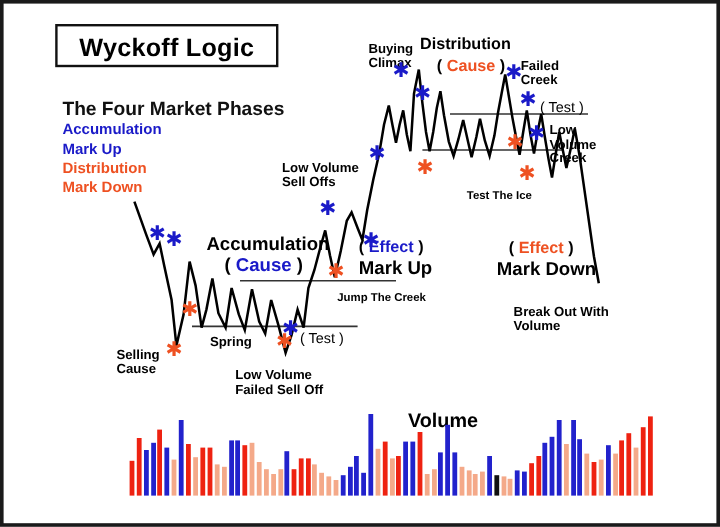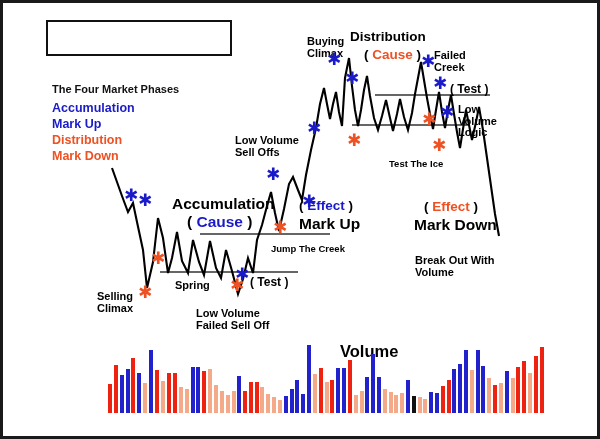--- a/index.html
+++ b/index.html
@@ -8,27 +8,27 @@
   #frame{position:absolute;left:0;top:0;width:600px;height:439px;
          box-sizing:border-box;border:3px solid #1a1a1a;background:#ffffff;}
   #stage{position:absolute;left:0;top:0;width:600px;height:439px;}
   svg{position:absolute;left:0;top:0;}
   .lbl{position:absolute;white-space:pre;line-height:1.05;}
   .title-box{position:absolute;left:46px;top:20px;width:186px;height:36px;
              border:2px solid #111;box-sizing:border-box;background:#fff;}
   .title-txt{position:absolute;left:46px;top:23px;width:186px;height:36px;
              display:flex;align-items:center;justify-content:center;
              font-size:21px;font-weight:bold;color:#000;letter-spacing:.2px;}
-  .phases-h{left:52px;top:84px;font-size:11px;font-weight:bold;color:#111;}
+  .phases-h{left:52px;top:84px;font-size:16px;font-weight:bold;color:#111;}
   .ph{left:52px;font-size:12.5px;font-weight:bold;}
   .blue{color:#1a1ac8;}
   .orng{color:#ee5122;}
   .blk{color:#000;}
   .t11{font-size:11px;font-weight:bold;}
-  .t12{font-size:12px;font-weight:bold;}
+  .t12{font-size:12px;font-weight:normal;}
   .t13{font-size:13.5px;font-weight:bold;}
   .t15{font-size:15.5px;font-weight:bold;}
   .t16{font-size:16.5px;font-weight:bold;}
   .t9{font-size:9.5px;font-weight:bold;}
   .ctr{text-align:center;}
   .ast{position:absolute;font-size:17px;font-weight:bold;line-height:1;
        font-family:"DejaVu Sans", sans-serif;}
 </style>
 </head>
 <body>
@@ -41,59 +41,60 @@
     <g id="range-lines">
         <line x1="200" x2="330" y1="234" y2="234" stroke="#333" stroke-width="1.3"></line>
         <line x1="160" x2="298" y1="272" y2="272" stroke="#333" stroke-width="1.3"></line>
         <line x1="375" x2="490" y1="95" y2="95" stroke="#333" stroke-width="1.3"></line>
         <line x1="352" x2="470" y1="125" y2="125" stroke="#333" stroke-width="1.3"></line>
       </g>
     <polyline id="price-line" fill="none" stroke="#000000" stroke-width="2.1" stroke-linejoin="miter" stroke-linecap="butt" points="112,168 122,196 128,212 133,203 137,222 143,250 147,288 153,262 158,218 163,238 168,273 172,258 177,232 182,261 188,273 193,240 199,262 204,275 210,241 216,268 221,278 226,250 232,271 238,294 243,279 248,258 253,273 257,240 262,225 267,206 271,192 275,213 279,231 284,209 289,184 293,177 298,190 302,200 306,175 311,150 316,128 320,104 324,88 327,104 330,119 333,104 336,92 339,112 342,126 345,78 349,58 352,86 355,110 358,126 361,110 364,90 367,76 370,96 374,118 378,130 382,116 386,100 390,118 393,131 397,114 400,99 404,117 408,130 412,113 415,94 418,78 421,62 424,80 427,98 430,114 433,129 436,110 439,92 442,112 445,128 448,110 451,95 454,114 457,132 460,148 463,129 466,110 469,125 472,140 476,122 479,107 483,130 487,158 491,186 495,214 499,236"></polyline>
   </svg>
 
   <div class="title-box"></div>
+  <div class="title-txt">Wyckoff Logic</div>
 
   <div class="lbl phases-h">The Four Market Phases</div>
   <div class="lbl ph blue" style="top:102px">Accumulation</div>
   <div class="lbl ph blue" style="top:118px">Mark Up</div>
   <div class="lbl ph orng" style="top:134px">Distribution</div>
   <div class="lbl ph orng" style="top:150px">Mark Down</div>
 
   <div class="lbl t15 blk" style="left:172px;top:196px">Accumulation</div>
   <div class="lbl t15" style="left:187px;top:214px"><span class="blk">( </span><span class="blue">Cause</span><span class="blk"> )</span></div>
 
   <div class="lbl t13 blk ctr" style="left:350px;top:30px">Distribution</div>
   <div class="lbl t13" style="left:364px;top:48px"><span class="blk">( </span><span class="orng">Cause</span><span class="blk"> )</span></div>
 
   <div class="lbl t13" style="left:299px;top:199px"><span class="blk">( </span><span class="blue">Effect</span><span class="blk"> )</span></div>
   <div class="lbl t15 blk" style="left:299px;top:216px">Mark Up</div>
 
   <div class="lbl t13" style="left:424px;top:200px"><span class="blk">( </span><span class="orng">Effect</span><span class="blk"> )</span></div>
   <div class="lbl t15 blk" style="left:414px;top:217px">Mark Down</div>
 
   <div class="lbl t11 blk" style="left:97px;top:291px">Selling
-Climax</div>
+Cause</div>
   <div class="lbl t11 blk" style="left:175px;top:280px">Spring</div>
   <div class="lbl t11 blk" style="left:196px;top:308px">Low Volume
 Failed Sell Off</div>
   <div class="lbl t12 blk" style="left:250px;top:276px">( Test )</div>
   <div class="lbl t11 blk" style="left:235px;top:135px">Low Volume
 Sell Offs</div>
-  <div class="lbl t9 blk" style="left:271px;top:244px">Jump The Creek</div>
+  <div class="lbl t9 blk" style="left:281px;top:244px">Jump The Creek</div>
 
   <div class="lbl t11 blk" style="left:307px;top:36px">Buying
 Climax</div>
   <div class="lbl t11 blk" style="left:434px;top:50px">Failed
 Creek</div>
   <div class="lbl t12 blk" style="left:450px;top:83px">( Test )</div>
   <div class="lbl t11 blk" style="left:458px;top:104px">Low
 Volume
-Logic</div>
+Creek</div>
   <div class="lbl t9 blk" style="left:389px;top:159px">Test The Ice</div>
-  <div class="lbl t11 blk" style="left:415px;top:255px">Break Out With
+  <div class="lbl t11 blk" style="left:428px;top:255px">Break Out With
 Volume</div>
 
   <div class="lbl t16 blk" style="left:340px;top:343px">Volume</div>
 
   <div id="markers">
       <div class="ast" style="left: 124px; top: 187px; color: rgb(26, 26, 200);">✱</div>
       <div class="ast" style="left: 138px; top: 192px; color: rgb(26, 26, 200);">✱</div>
       <div class="ast" style="left: 138px; top: 284px; color: rgb(238, 81, 34);">✱</div>
       <div class="ast" style="left: 151px; top: 250px; color: rgb(238, 81, 34);">✱</div>
       <div class="ast" style="left: 230px; top: 277px; color: rgb(238, 81, 34);">✱</div>

